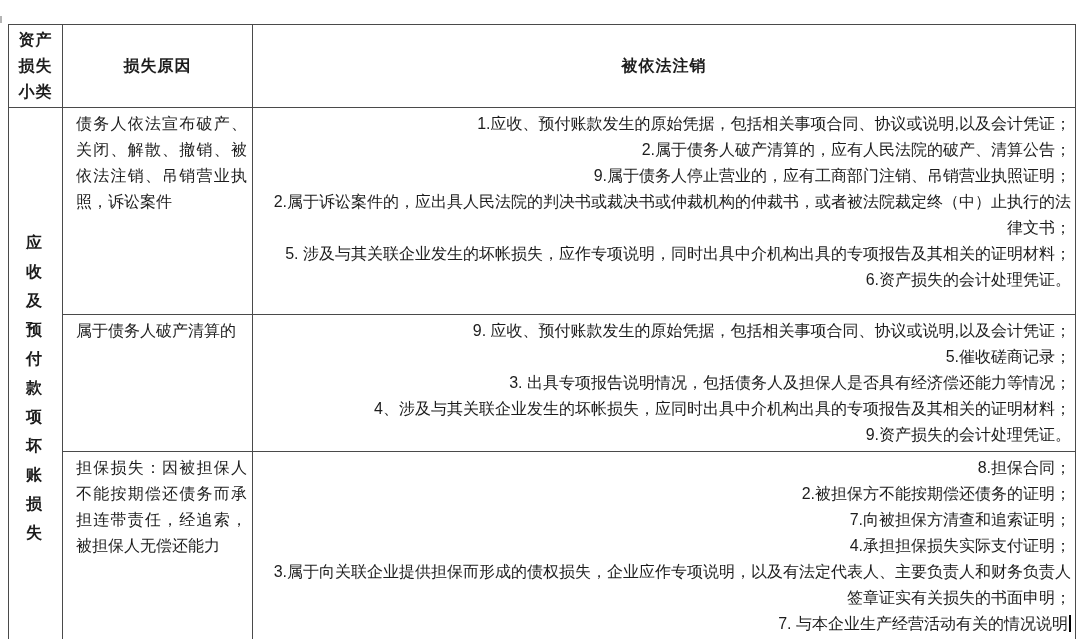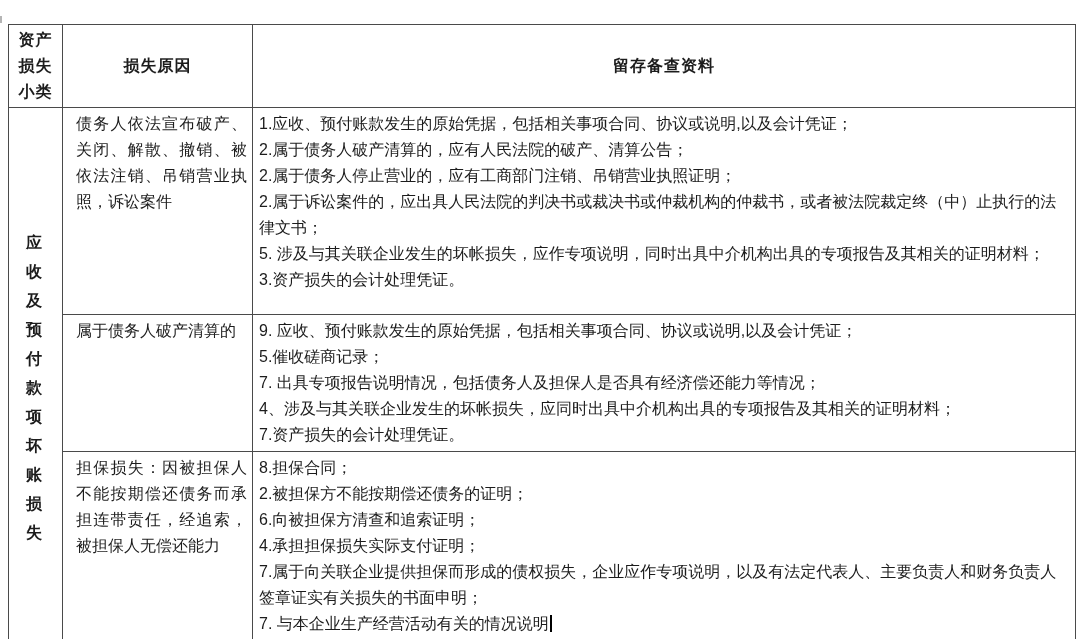--- a/index.html
+++ b/index.html
@@ -19,20 +19,21 @@
   }
   .loss-table col.c1{width:54px;}
   .loss-table col.c2{width:190px;}
   .loss-table col.c3{width:823px;}
   .loss-table th,.loss-table td{
     border:1px solid #4a4a4a;
     vertical-align:top;
     font-size:16px;
     line-height:26px;
     overflow:hidden;
+    text-align:right;
   }
   .loss-table th{
     font-weight:bold;
     text-align:center;
     vertical-align:middle;
     padding:2px 4px;
     letter-spacing:1px;
   }
   tr.header-row{height:77px;}
   tr.row-1{height:207px;}
@@ -84,52 +85,52 @@
   <table class="loss-table">
     <colgroup>
         <col class="c1">
         <col class="c2">
         <col class="c3">
       </colgroup>
     <tbody>
         <tr class="header-row">
       <th>资产损失小类</th>
       <th>损失原因</th>
-      <th>留存备查资料</th>
+      <th>被依法注销</th>
     </tr>
     <tr class="row-1">
       <td class="category-cell" rowspan="3">应收及预付款项坏账损失</td>
       <td class="reason-cell">债务人依法宣布破产、关闭、解散、撤销、被依法注销、吊销营业执照，诉讼案件</td>
       <td class="materials-cell">
         <div class="mat-line">1.应收、预付账款发生的原始凭据，包括相关事项合同、协议或说明,以及会计凭证；</div>
         <div class="mat-line">2.属于债务人破产清算的，应有人民法院的破产、清算公告；</div>
-        <div class="mat-line">2.属于债务人停止营业的，应有工商部门注销、吊销营业执照证明；</div>
+        <div class="mat-line">9.属于债务人停止营业的，应有工商部门注销、吊销营业执照证明；</div>
         <div class="mat-line">2.属于诉讼案件的，应出具人民法院的判决书或裁决书或仲裁机构的仲裁书，或者被法院裁定终（中）止执行的法律文书；</div>
         <div class="mat-line">5. 涉及与其关联企业发生的坏帐损失，应作专项说明，同时出具中介机构出具的专项报告及其相关的证明材料；</div>
-        <div class="mat-line">3.资产损失的会计处理凭证。</div>
+        <div class="mat-line">6.资产损失的会计处理凭证。</div>
       </td>
     </tr>
     <tr class="row-2">
       <td class="reason-cell">属于债务人破产清算的</td>
       <td class="materials-cell">
         <div class="mat-line">9. 应收、预付账款发生的原始凭据，包括相关事项合同、协议或说明,以及会计凭证；</div>
         <div class="mat-line">5.催收磋商记录；</div>
-        <div class="mat-line">7. 出具专项报告说明情况，包括债务人及担保人是否具有经济偿还能力等情况；</div>
+        <div class="mat-line">3. 出具专项报告说明情况，包括债务人及担保人是否具有经济偿还能力等情况；</div>
         <div class="mat-line">4、涉及与其关联企业发生的坏帐损失，应同时出具中介机构出具的专项报告及其相关的证明材料；</div>
-        <div class="mat-line">7.资产损失的会计处理凭证。</div>
+        <div class="mat-line">9.资产损失的会计处理凭证。</div>
       </td>
     </tr>
     <tr class="row-3">
       <td class="reason-cell">担保损失：因被担保人不能按期偿还债务而承担连带责任，经追索，被担保人无偿还能力</td>
       <td class="materials-cell">
         <div class="mat-line">8.担保合同；</div>
         <div class="mat-line">2.被担保方不能按期偿还债务的证明；</div>
-        <div class="mat-line">6.向被担保方清查和追索证明；</div>
+        <div class="mat-line">7.向被担保方清查和追索证明；</div>
         <div class="mat-line">4.承担担保损失实际支付证明；</div>
-        <div class="mat-line">7.属于向关联企业提供担保而形成的债权损失，企业应作专项说明，以及有法定代表人、主要负责人和财务负责人签章证实有关损失的书面申明；</div>
+        <div class="mat-line">3.属于向关联企业提供担保而形成的债权损失，企业应作专项说明，以及有法定代表人、主要负责人和财务负责人签章证实有关损失的书面申明；</div>
         <div class="mat-line"><span>7. 与本企业生产经营活动有关的情况说明</span><span class="caret"></span></div>
         <div class="mat-line">7、资产损失的会计处理凭证。</div>
       </td>
     </tr>
   </tbody>
     </table>
 
   <div class="partial-row">
     <div class="stub stub-left"></div>
     <div class="grey-cell"></div>

